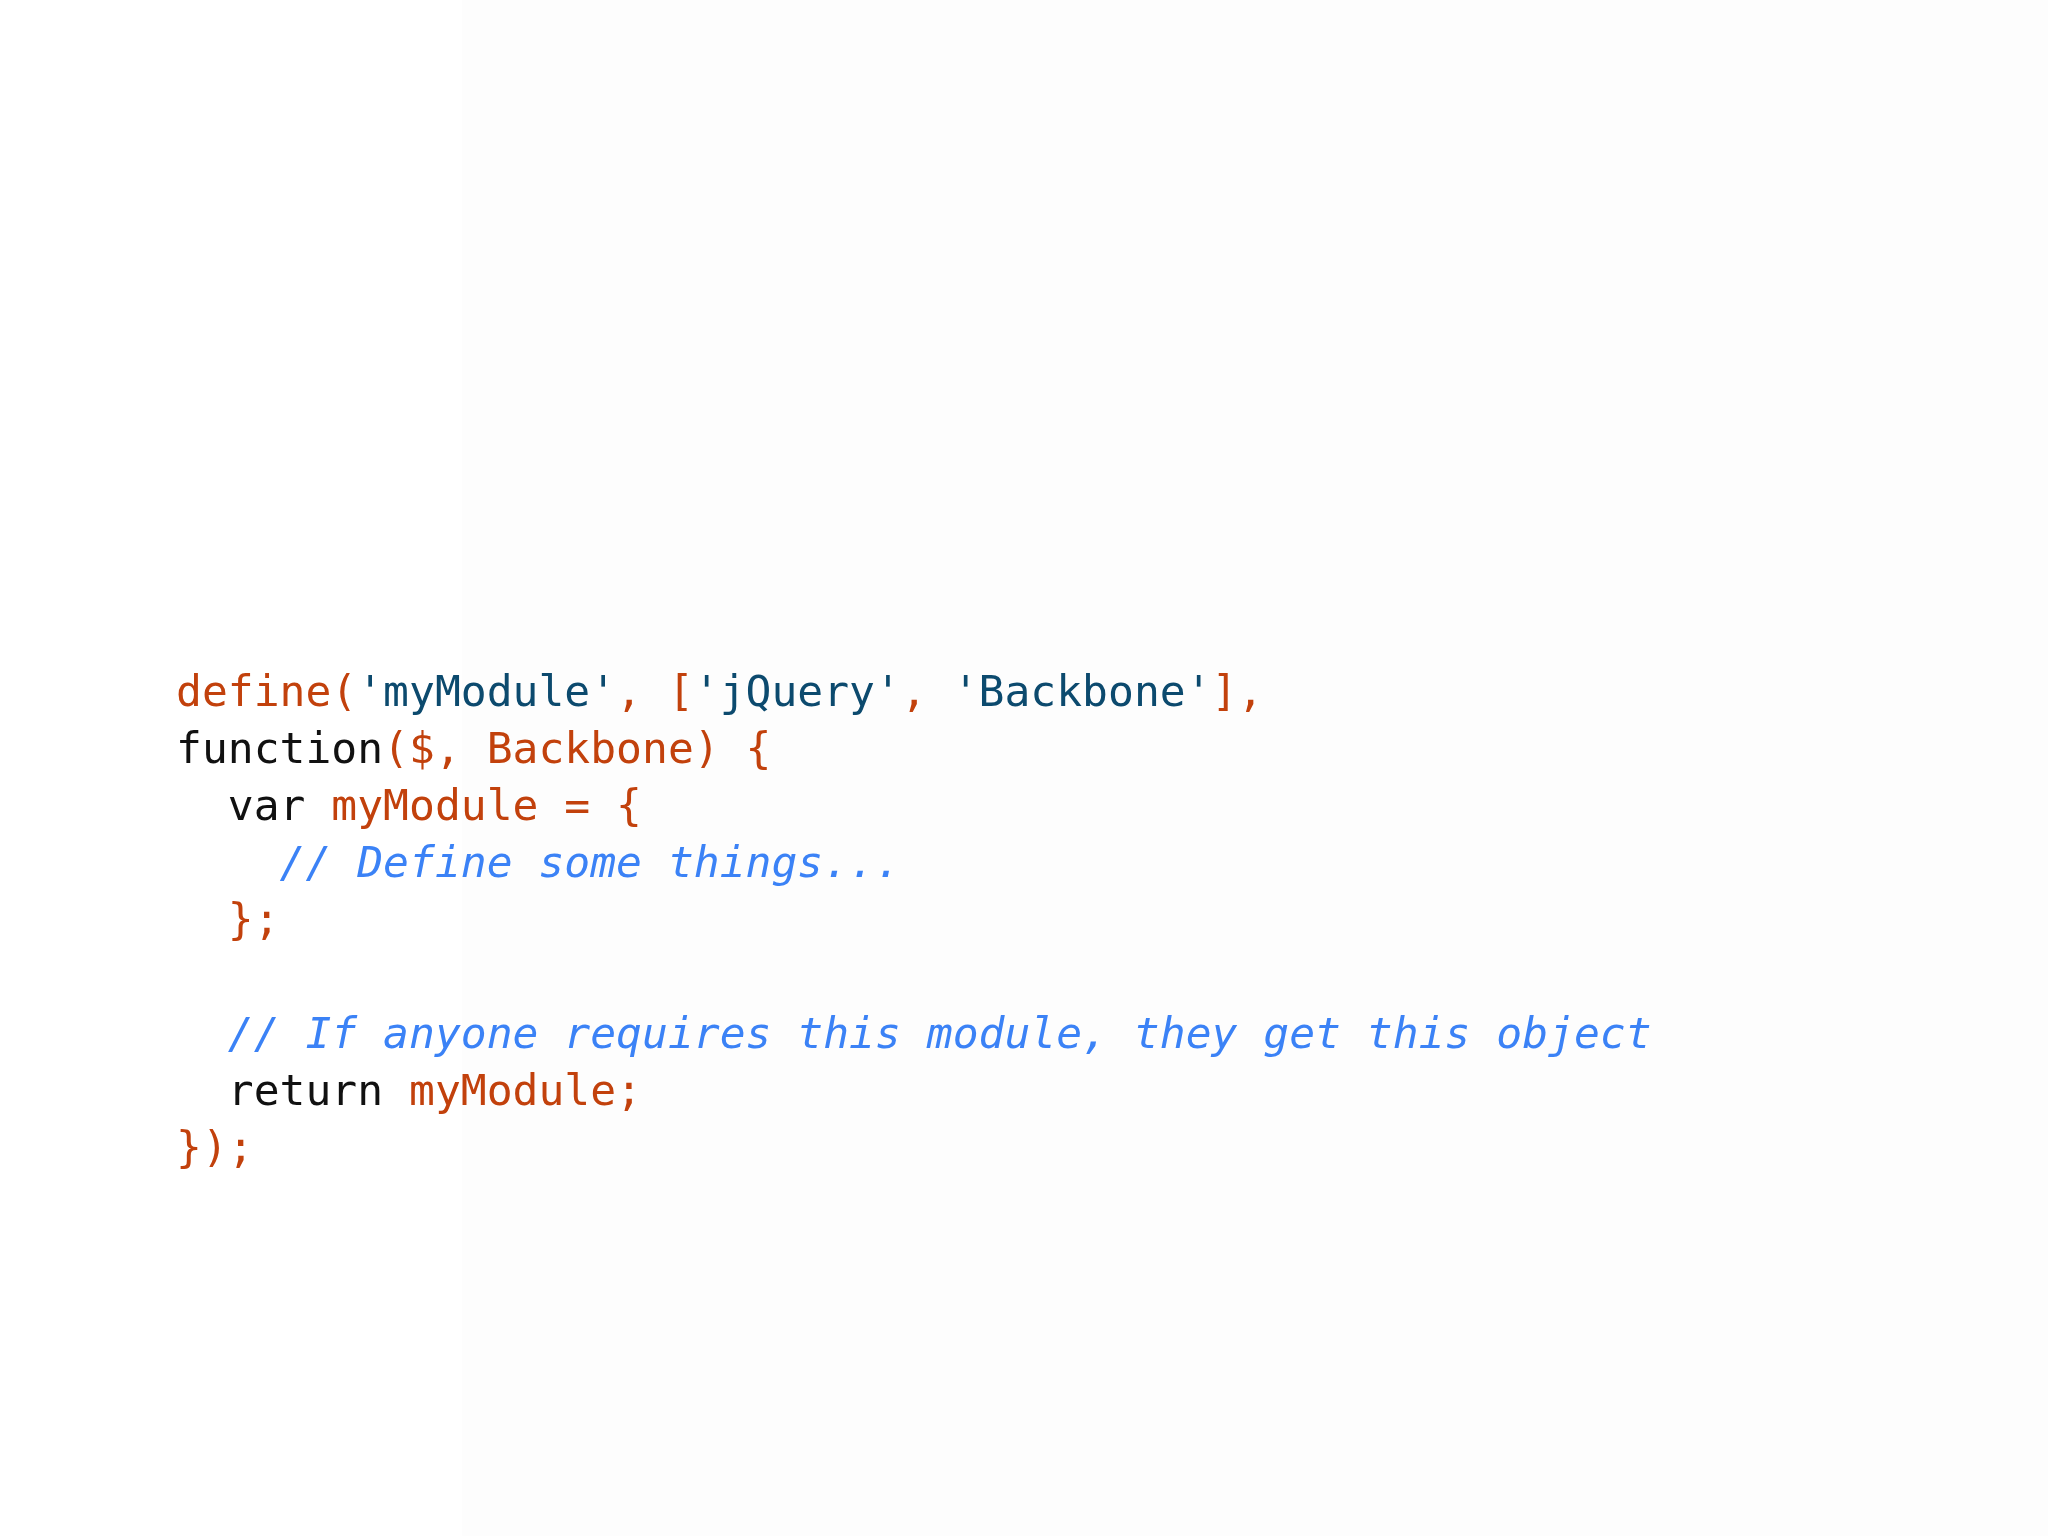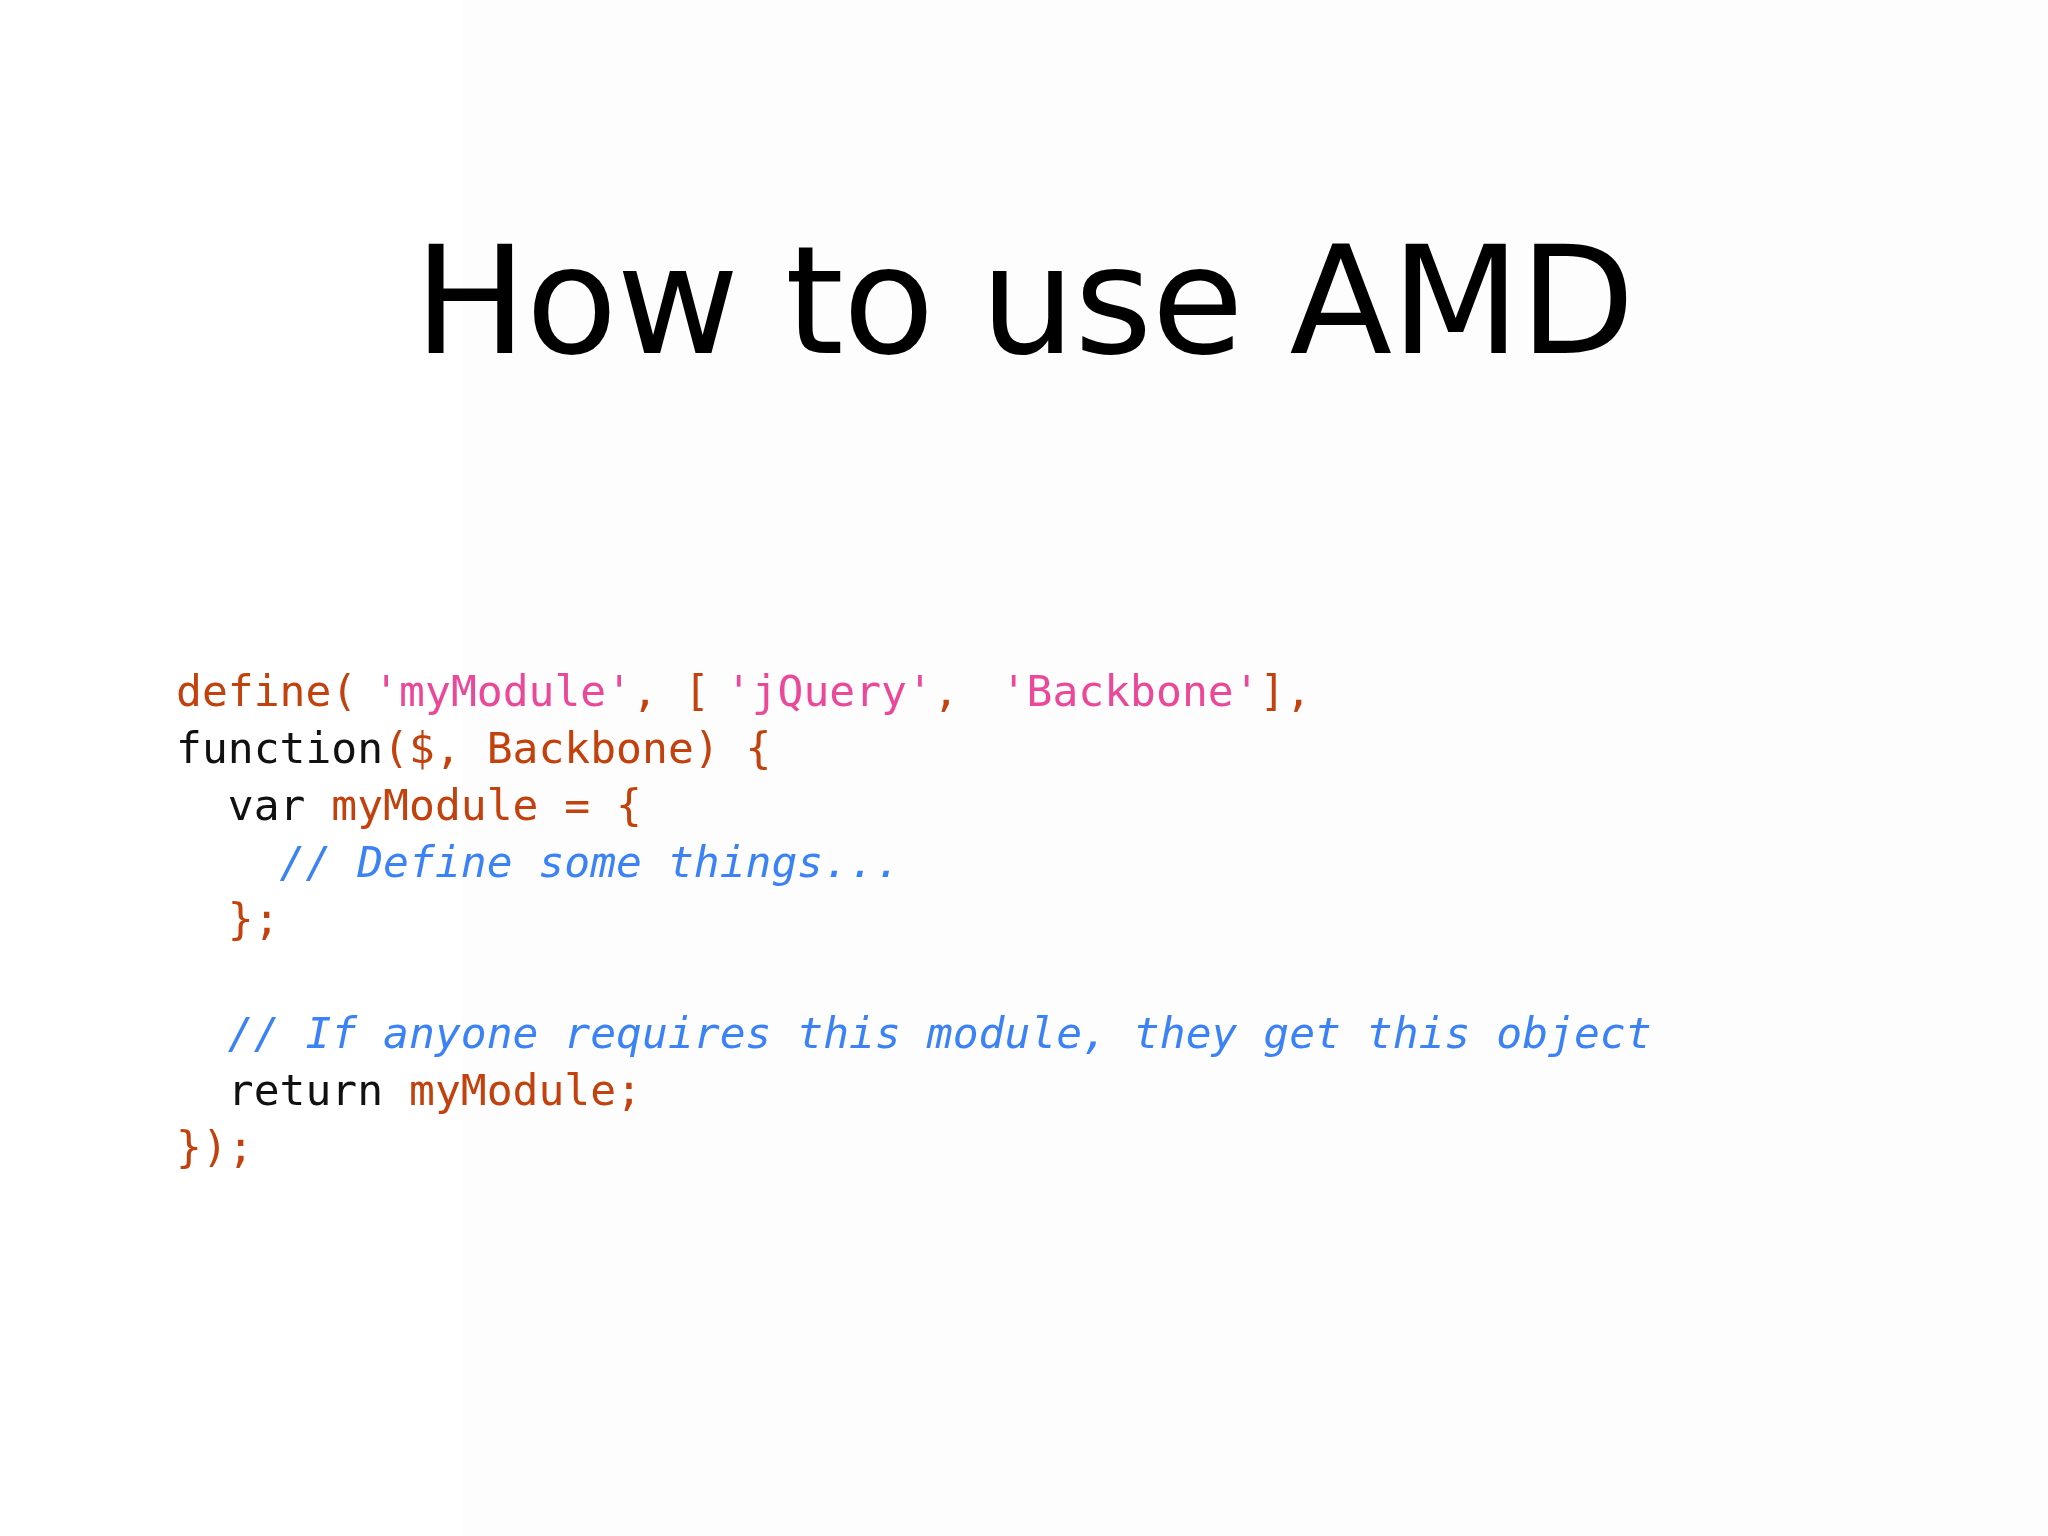--- a/index.html
+++ b/index.html
@@ -64,27 +64,26 @@
   .code-line {
     white-space: pre;
     min-height: 57px;
   }
   .code-line.blank {
     height: 57px;
   }
 
   .tok-plain   { color: #c2410c; }
   .tok-kw      { color: #111111; font-weight: normal; }
-  .tok-str     { color: #ec4899; margin-left: 16px; }
+  .tok-str     { color: #0c4a6e; }
   .tok-comment { color: #3b82f6; font-style: italic; }
 </style>
 </head>
 <body>
 
 <div class="slide">
 
   <div class="slide-panel"></div>
 
-  <h1 class="title">How to use AMD</h1>
 
   <pre class="code-block" id="code-block"><div class="code-line"><span class="tok-plain">define(</span><span class="tok-str">'myModule'</span><span class="tok-plain">, [</span><span class="tok-str">'jQuery'</span><span class="tok-plain">, </span><span class="tok-str">'Backbone'</span><span class="tok-plain">],</span></div><div class="code-line"><span class="tok-kw">function</span><span class="tok-plain">($, Backbone) {</span></div><div class="code-line"><span class="tok-plain">  </span><span class="tok-kw">var</span><span class="tok-plain"> myModule = {</span></div><div class="code-line"><span class="tok-comment">    // Define some things...</span></div><div class="code-line"><span class="tok-plain">  };</span></div><div class="code-line blank">&nbsp;</div><div class="code-line"><span class="tok-comment">  // If anyone requires this module, they get this object</span></div><div class="code-line"><span class="tok-plain">  </span><span class="tok-kw">return</span><span class="tok-plain"> myModule;</span></div><div class="code-line"><span class="tok-plain">});</span></div></pre>
 
 </div>
 
 </body></html>

